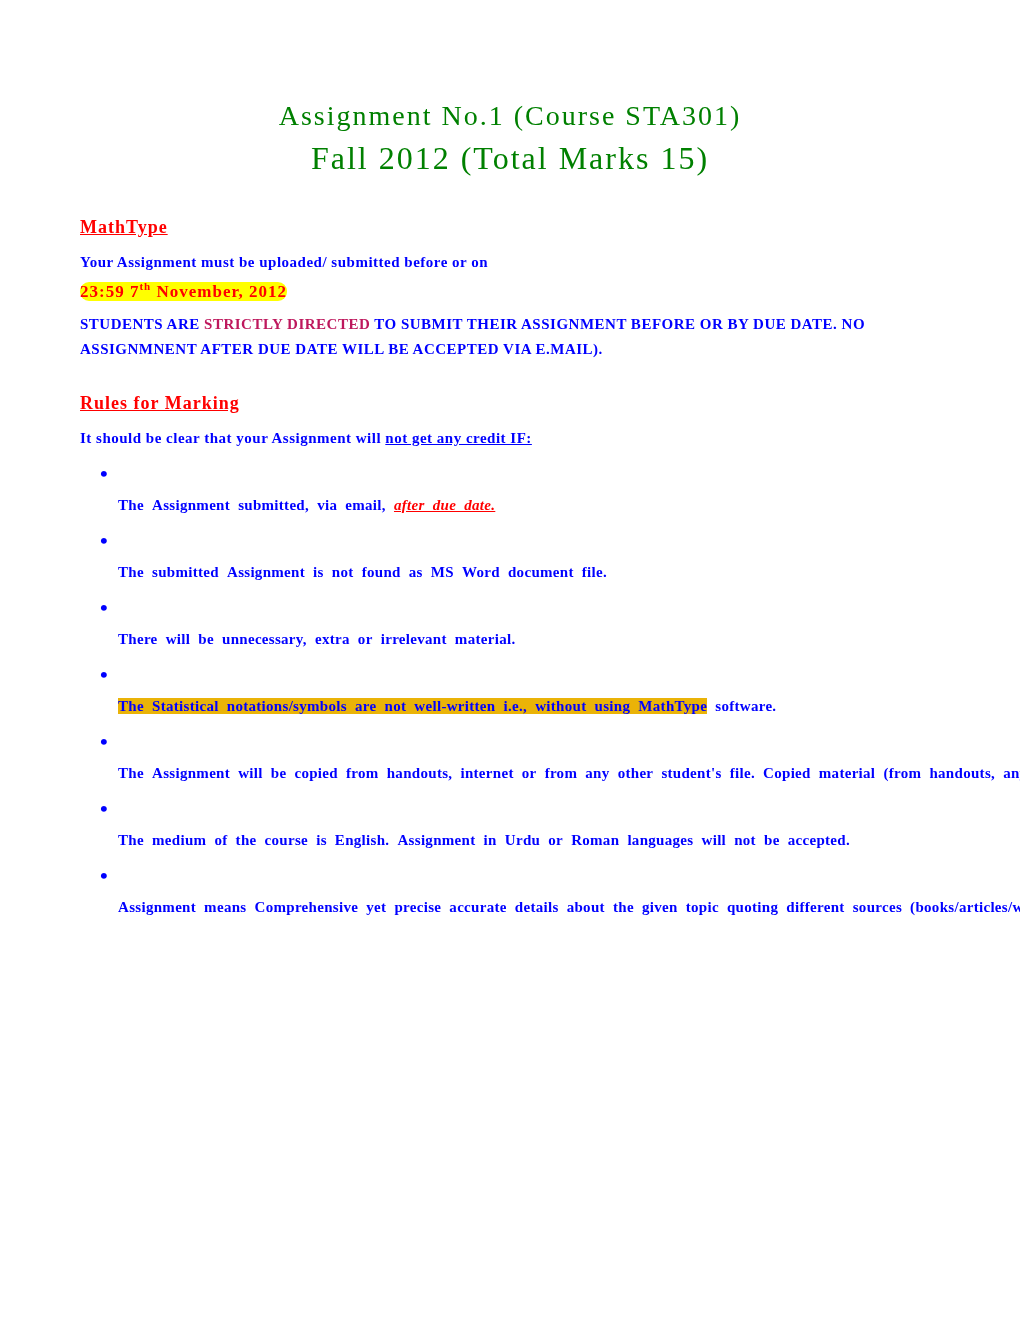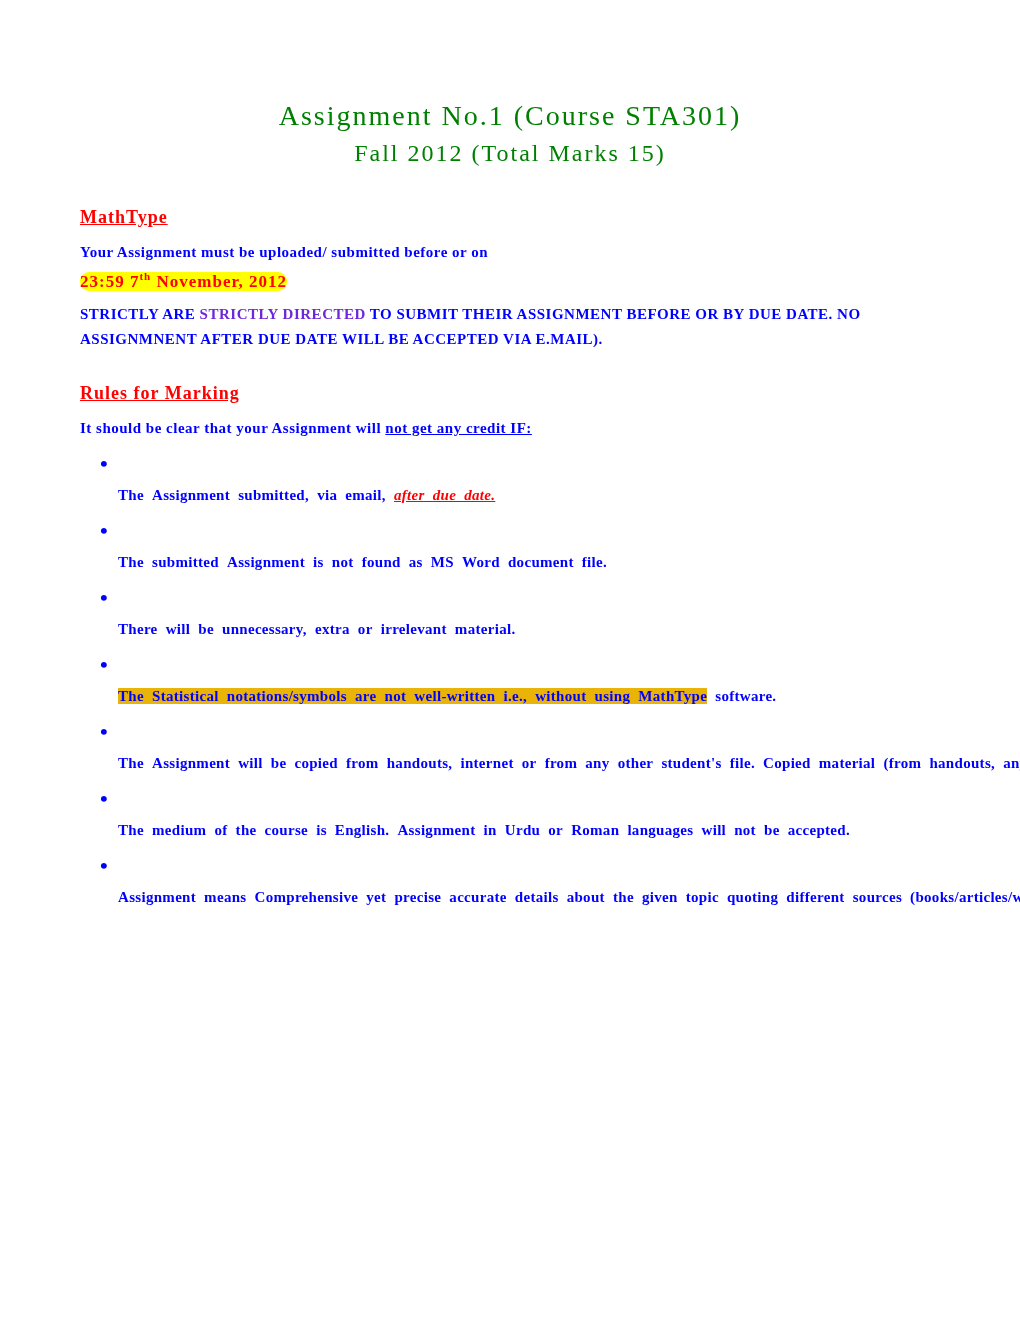--- a/index.html
+++ b/index.html
@@ -26,21 +26,21 @@
     .header-title {
       color: #008000;
       font-size: 28px;
       font-weight: normal;
       letter-spacing: 2px;
       margin-bottom: 8px;
     }
 
     .header-subtitle {
       color: #008000;
-      font-size: 24px;
+      font-size: 32px;
       font-weight: normal;
       letter-spacing: 2px;
     }
 
     .section {
       margin-bottom: 30px;
     }
 
     .section-heading {
       color: #ff0000;
@@ -68,21 +68,21 @@
       display: inline;
       border-radius: 9px;
     }
 
     .deadline-sup {
       font-size: 11px;
       vertical-align: super;
     }
 
     .strictly {
-      color: #6d28d9;
+      color: #be185d;
       font-weight: bold;
       font-family: Liberation Serif, serif;
     }
 
     .warning-block {
       color: #0000ff;
       font-weight: bold;
       font-size: 15px;
       letter-spacing: 0.5px;
       line-height: 1.7;
@@ -151,21 +151,21 @@
   <div class="section-heading">MathType</div>
   <div class="blue-bold">
     <span>Your  Assignment  must  be  uploaded/  submitted  before  or  on</span>
   </div>
   <div style="margin: 6px 0;">
     <span class="deadline-highlight">
       <span>23:59  7</span><span class="deadline-sup">th</span><span>  November,  2012</span>
     </span>
   </div>
   <div class="warning-block">
-    <span>STRICTLY  ARE  </span><span class="strictly">STRICTLY  DIRECTED</span><span>  TO  SUBMIT  THEIR  ASSIGNMENT  BEFORE  OR  BY  DUE  DATE.  NO  ASSIGNMNENT  AFTER  DUE  DATE  WILL  BE  ACCEPTED  VIA  E.MAIL).</span>
+    <span>STUDENTS  ARE  </span><span class="strictly">STRICTLY  DIRECTED</span><span>  TO  SUBMIT  THEIR  ASSIGNMENT  BEFORE  OR  BY  DUE  DATE.  NO  ASSIGNMNENT  AFTER  DUE  DATE  WILL  BE  ACCEPTED  VIA  E.MAIL).</span>
   </div>
 </div>
 
 <div class="section">
   <div class="section-heading">Rules  for  Marking</div>
   <div class="blue-bold">
     <span>It  should  be  clear  that  your  Assignment  will  </span><span class="underline-blue">not  get  any  credit  IF:</span>
   </div>
 
   <ul class="bullet-list">

